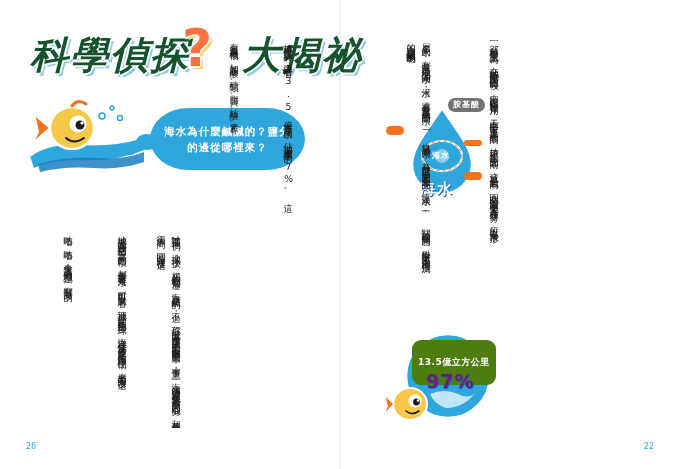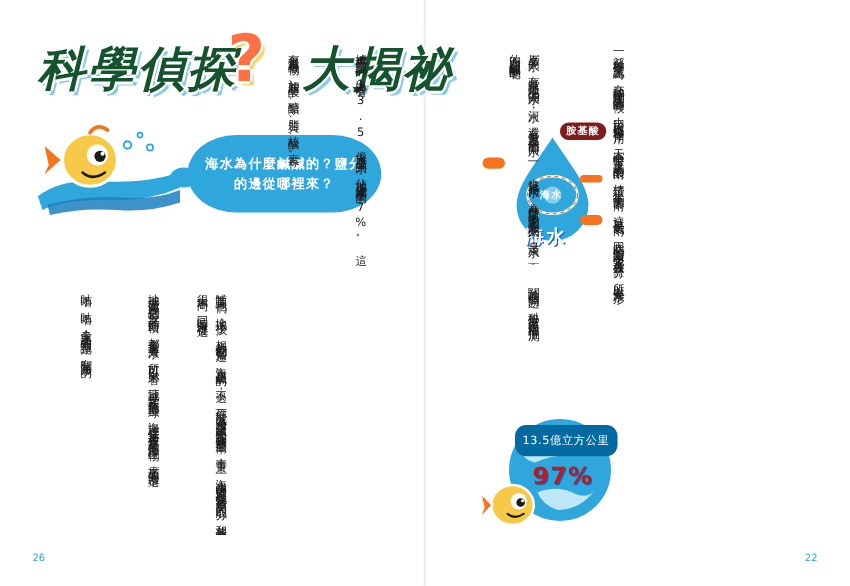--- a/index.html
+++ b/index.html
@@ -154,21 +154,21 @@
     position: absolute;
     font-size: 8px;
     color: #ffffff;
     font-weight: bold;
     letter-spacing: 1px;
     line-height: 10px;
     text-align: center;
   }
   .lbl-jiaojisuan {
     left: 62px; top: 2px;
-    background: #7f1d1d;
+    background: #737373;
     border-radius: 9px;
     padding: 2px 5px;
   }
   .lbl-yanlei {
     left: 78px; top: 44px;
     background: #f4731c;
     border-radius: 9px;
     padding: 2px 4px;
     writing-mode: vertical-rl;
     text-orientation: upright;
@@ -213,34 +213,34 @@
     position: absolute;
     left: 386px;
     top: 318px;
     width: 118px;
     height: 110px;
   }
   .globe-badge {
     position: absolute;
     left: 26px;
     top: 22px;
-    background: #0369a1;
+    background: #4d7c0f;
     color: #ffffff;
     font-size: 9px;
-    font-weight: normal;
-    border-radius: 9px;
-    padding: 6px 6px;
+    font-weight: bold;
+    border-radius: 9px;
+    padding: 16px 6px;
     letter-spacing: 0.5px;
     white-space: nowrap;
   }
   .globe-pct {
     position: absolute;
     left: 40px;
     top: 52px;
-    color: #b91c1c;
+    color: #701a75;
     font-size: 19px;
     font-weight: bold;
     letter-spacing: 1px;
     text-shadow: 1px 1px 0 #1565c0;
   }
 
   
   .pagenum {
     position: absolute;
     bottom: 18px;

